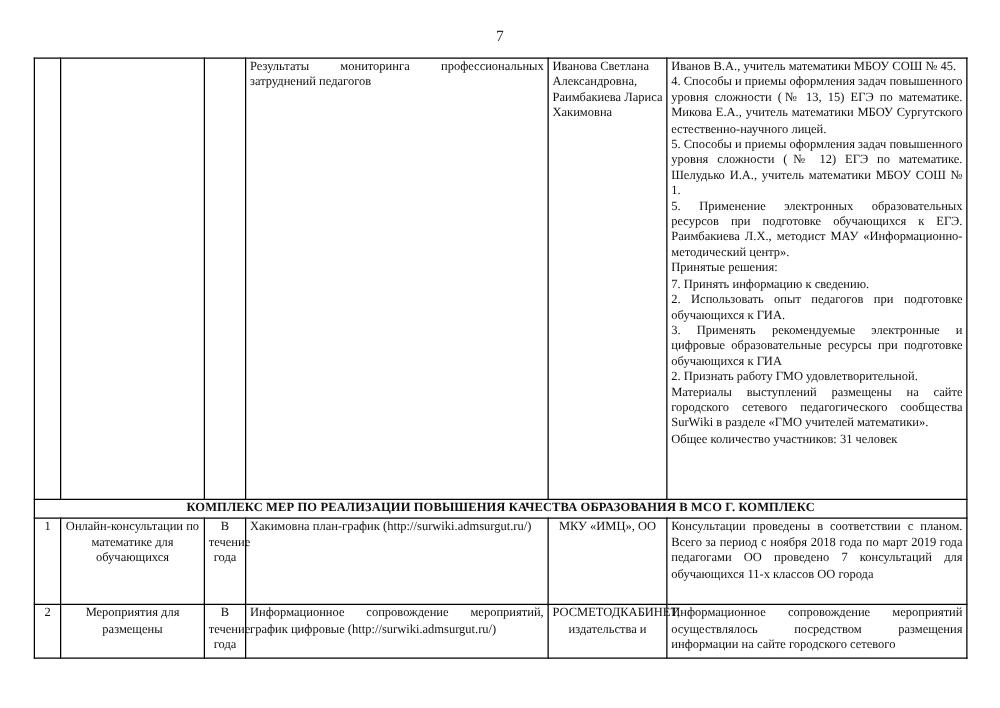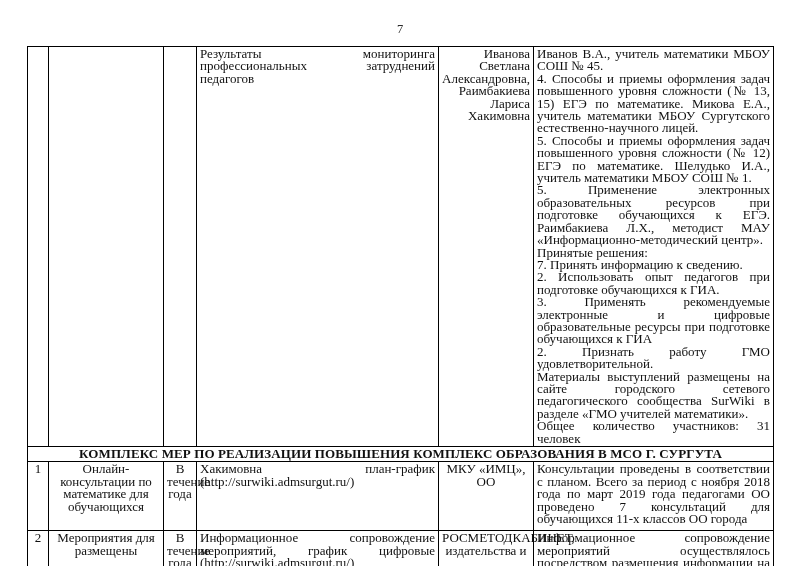--- a/index.html
+++ b/index.html
@@ -35,21 +35,21 @@
     top: 46px;
     left: 27px;
     width: 746px;
     border-collapse: collapse;
     table-layout: fixed;
   }
   table.doc-table td {
     border: 1px solid #000000;
     vertical-align: top;
     padding: 1px 3px 1px 3px;
-    font-size: 13px;
+    font-size: 10px;
     line-height: 12.4px;
     color: #101010;
   }
   
   col.c-num     { width: 21px; }
   col.c-event   { width: 115px; }
   col.c-term    { width: 33px; }
   col.c-doc     { width: 242px; }
   col.c-resp    { width: 95px; }
   col.c-result  { width: 240px; }
@@ -65,21 +65,21 @@
     letter-spacing: 0.1px;
     padding-top: 7px;
     padding-bottom: 7px;
     vertical-align: middle;
   }
   .row-first td { height: 350px; }
   .row-a  td { height: 66px; }
   .row-b  td { height: 40px; }
 
   .cell-center-mid {
-    text-align: right;
+    text-align: left;
     vertical-align: top;
     padding-top: 2px;
   }
   p { margin: 0; padding: 0; }
 </style>
 </head>
 <body>
 
 <div class="page">
 
@@ -111,21 +111,21 @@
           <p class="just">7. Принять информацию к сведению.</p>
           <p class="just">2. Использовать опыт педагогов при подготовке обучающихся к ГИА.</p>
           <p class="just">3. Применять рекомендуемые электронные и цифровые образовательные ресурсы при подготовке обучающихся к ГИА</p>
           <p class="just">2. Признать работу ГМО удовлетворительной.</p>
           <p class="just">Материалы выступлений размещены на сайте городского сетевого педагогического сообщества SurWiki в разделе «ГМО учителей математики».</p>
           <p class="just">Общее количество участников: 31 человек</p>
         </td>
       </tr>
 
       <tr class="section-head">
-        <td colspan="6">КОМПЛЕКС МЕР ПО РЕАЛИЗАЦИИ ПОВЫШЕНИЯ КОМПЛЕКС ОБРАЗОВАНИЯ В МСО Г. СУРГУТА</td>
+        <td colspan="6">КОМПЛЕКС МЕР ПО РЕАЛИЗАЦИИ ПОВЫШЕНИЯ КАЧЕСТВА ОБРАЗОВАНИЯ В МСО Г. КОМПЛЕКС</td>
       </tr>
 
       <tr class="row-a">
         <td class="center">1</td>
         <td class="center">Онлайн-консультации по математике для обучающихся</td>
         <td class="center">В течение года</td>
         <td class="just">Хакимовна план-график (http://surwiki.admsurgut.ru/)</td>
         <td class="center">МКУ «ИМЦ», ОО</td>
         <td class="just">Консультации проведены в соответствии с планом. Всего за период с ноября 2018 года по март 2019 года  педагогами ОО проведено 7 консультаций для обучающихся 11-х классов ОО города</td>
       </tr>

